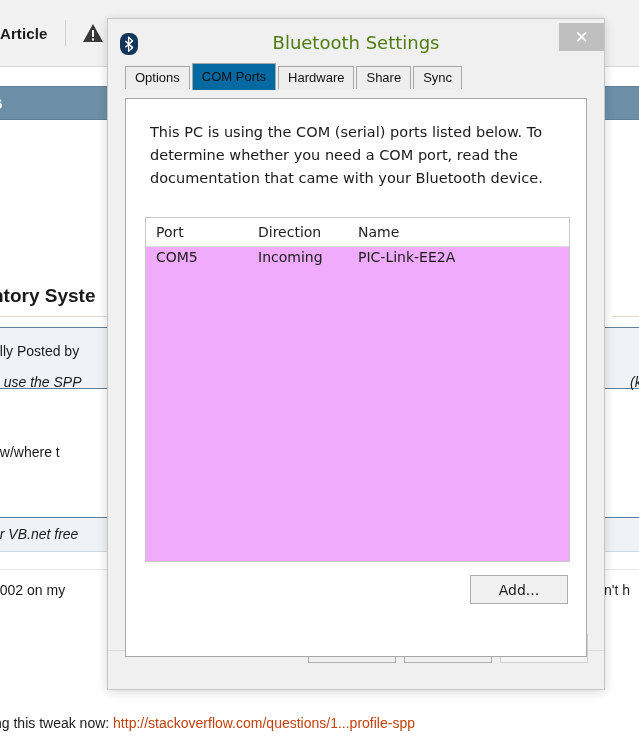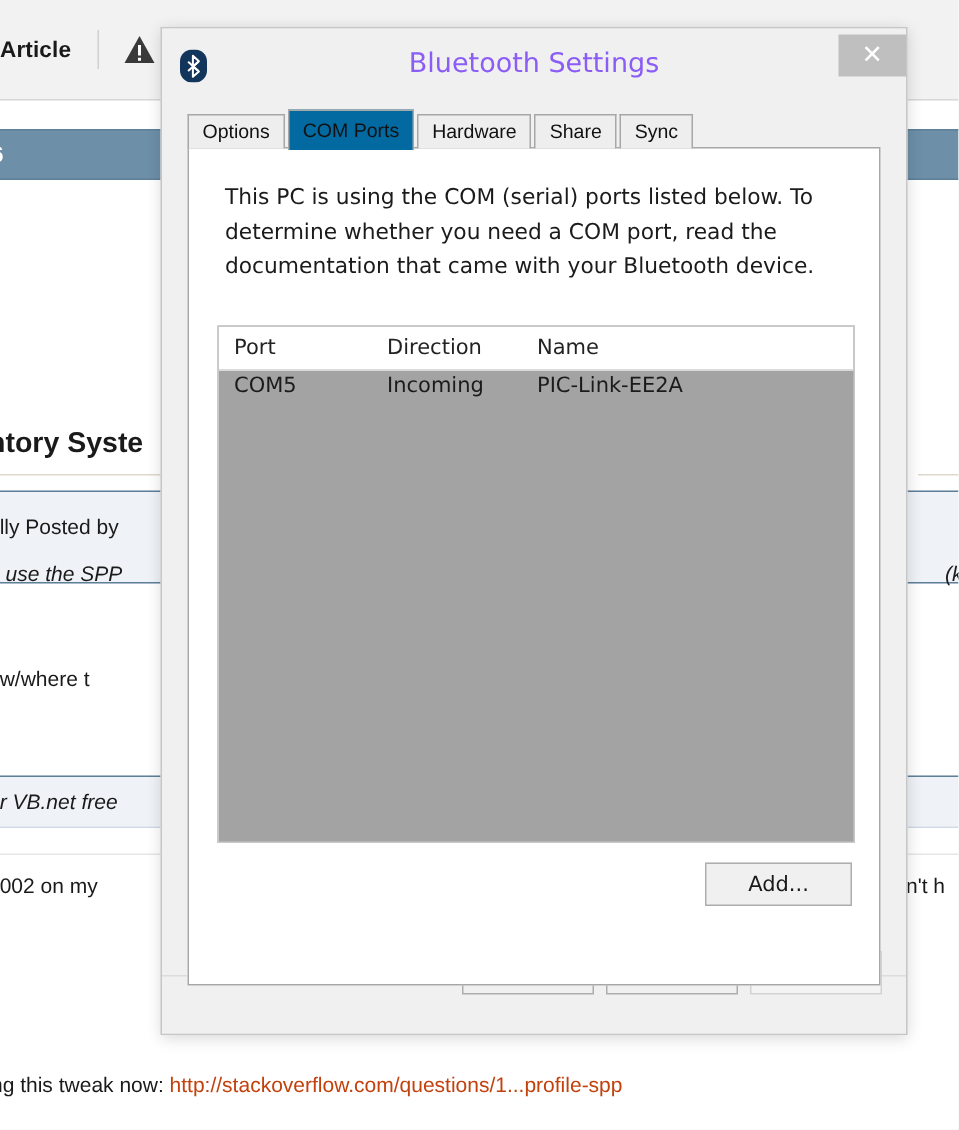--- a/index.html
+++ b/index.html
@@ -174,21 +174,21 @@
     top: 14px;
     width: 18px;
     height: 22px;
   }
   .title-text {
     position: absolute;
     left: 0; right: 0;
     top: 13px;
     text-align: center;
     font-size: 18px;
-    color: #8b5cf6;
+    color: #4d7c0f;
     font-family: "DejaVu Sans", sans-serif;
     font-weight: normal;
   }
   .close-btn {
     position: absolute;
     right: 0px;
     top: 4px;
     width: 45px;
     height: 28px;
     background: #bfbfbf;
@@ -203,21 +203,21 @@
     color: #ffffff;
     font-size: 17px;
     line-height: 1;
     font-family: "DejaVu Sans", sans-serif;
   }
 
   
   .tabstrip {
     position: absolute;
     left: 17px;
-    top: 56px;
+    top: 46px;
     display: flex;
     align-items: flex-end;
     z-index: 3;
     height: 24px;
   }
   .tab {
     background: #eeeeee;
     border: 1px solid #a7a7a7;
     border-bottom: none;
     font-size: 13px;
@@ -259,21 +259,21 @@
     font-family: "DejaVu Sans", sans-serif;
   }
 
   .port-list {
     position: absolute;
     left: 19px;
     top: 118px;
     width: 425px;
     height: 345px;
     border: 1px solid #c8c8c8;
-    background: #a3a3a3;
+    background: #f0abfc;
     box-sizing: border-box;
     overflow: hidden;
   }
   .port-table {
     width: 100%;
     border-collapse: collapse;
     font-size: 14px;
     font-family: "DejaVu Sans", sans-serif;
   }
   .port-table th {

